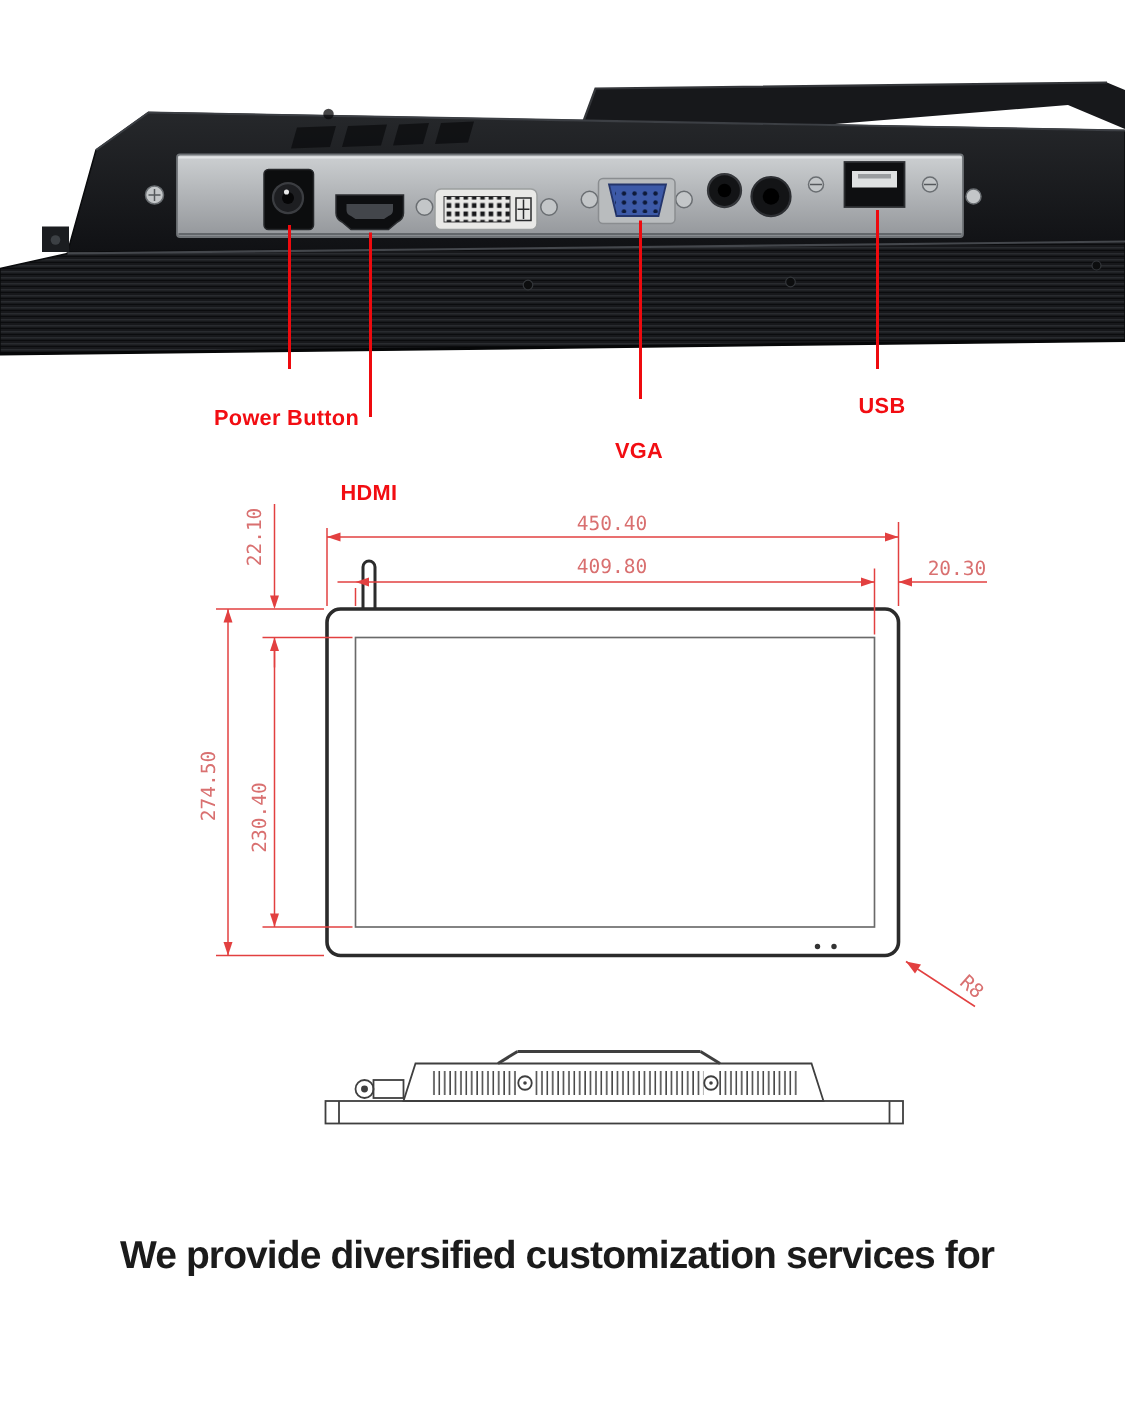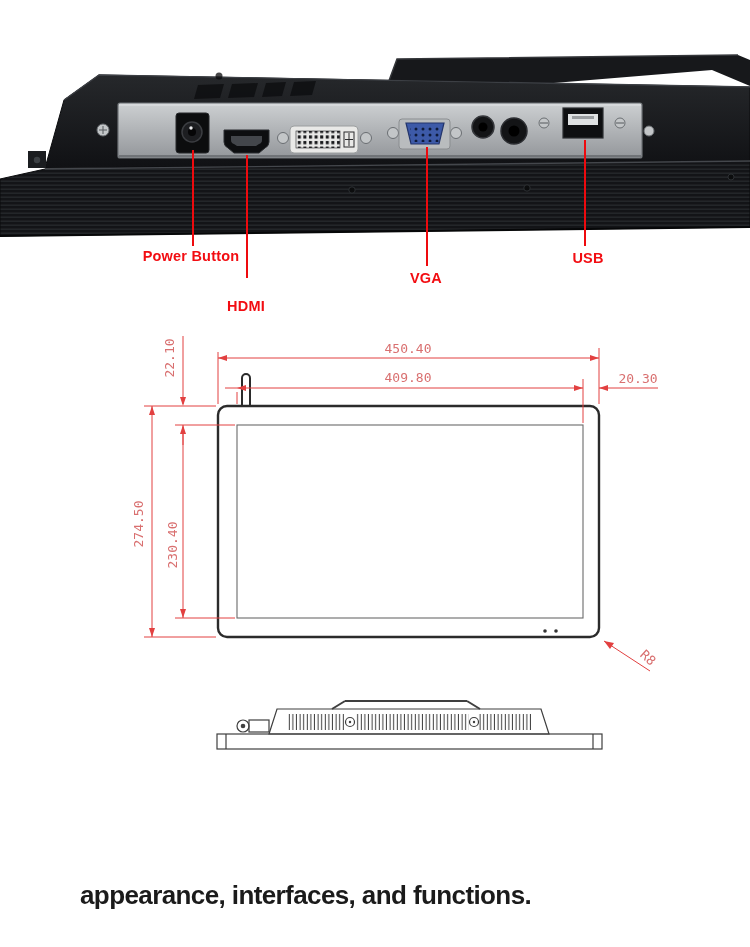--- a/index.html
+++ b/index.html
@@ -1,20 +1,20 @@
 <!DOCTYPE html>
 <html><head>
 <meta charset="utf-8">
 <style>
   html,body{margin:0;padding:0;background:#ffffff;}
   #canvas{position:relative;width:750px;height:947px;background:#ffffff;overflow:hidden;
           font-family:"Liberation Sans",sans-serif;}
   .abs{position:absolute;}
   .port-label{position:absolute;transform:translateX(-50%);color:#f20d12;
-              font-weight:bold;font-size:14.5px;letter-spacing:.2px;white-space:nowrap;}
+              font-weight:bold;font-size:14.5px;letter-spacing:.2px;white-space:nowrap;margin-top:23px;}
   .caption-line{position:absolute;left:80px;color:#1b1b1b;font-weight:bold;
                 font-size:26px;letter-spacing:-0.6px;white-space:nowrap;}
   svg{display:block;}
   .dim-text{font-family:"DejaVu Sans Mono",monospace;font-size:13px;fill:#d97070;}
 </style>
 </head>
 <body>
 
 <div id="canvas">
 
@@ -143,21 +143,21 @@
       <line x1="193" y1="150" x2="193" y2="246"></line>
       <line x1="247" y1="155" x2="247" y2="278"></line>
       <line x1="427" y1="147" x2="427" y2="266"></line>
       <line x1="585" y1="140" x2="585" y2="246"></line>
     </g>
   </svg>
 
   <div class="port-label" style="left:191px;top:248px">Power Button</div>
   <div class="port-label" style="left:246px;top:298px">HDMI</div>
   <div class="port-label" style="left:426px;top:270px">VGA</div>
-  <div class="port-label" style="left:588px;top:250px">USB</div>
+  <div class="port-label" style="left:588px;top:240px">USB</div>
 
   <svg class="abs" style="top:300px;left:0" width="750" height="480" viewBox="0 300 750 480">
     <defs>
       <pattern id="vent" width="3.6" height="16" patternUnits="userSpaceOnUse">
         <line x1="1.3" y1="0" x2="1.3" y2="16" stroke="#3f3f3f" stroke-width="1"></line>
       </pattern>
     </defs>
 
     <g fill="none">
       <rect x="218" y="406" width="381" height="231" rx="9" stroke="#2b2b2b" stroke-width="2.4"></rect>
@@ -232,15 +232,15 @@
         <line x1="345" y1="701" x2="467" y2="701"></line>
         <line x1="345" y1="701" x2="332" y2="709"></line>
         <line x1="467" y1="701" x2="480" y2="709"></line>
       </g>
       <circle cx="243" cy="726" r="6"></circle>
       <circle cx="243" cy="726" r="2.3" fill="#3f3f3f" stroke="none"></circle>
       <rect x="249" y="720" width="20" height="12"></rect>
     </g>
   </svg>
 
-  <div class="caption-line" style="top:880px">appearance, interfaces, and functions.</div>
+  <div class="caption-line" style="top:821px">We provide diversified customization services for</div>
 
 </div>
 
 </body></html>

